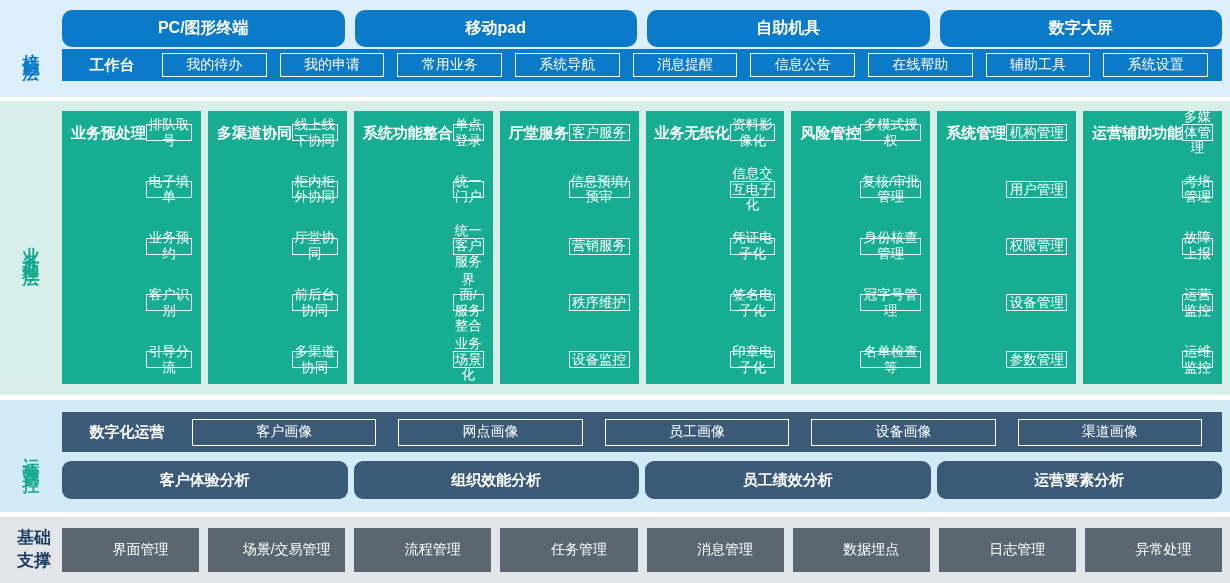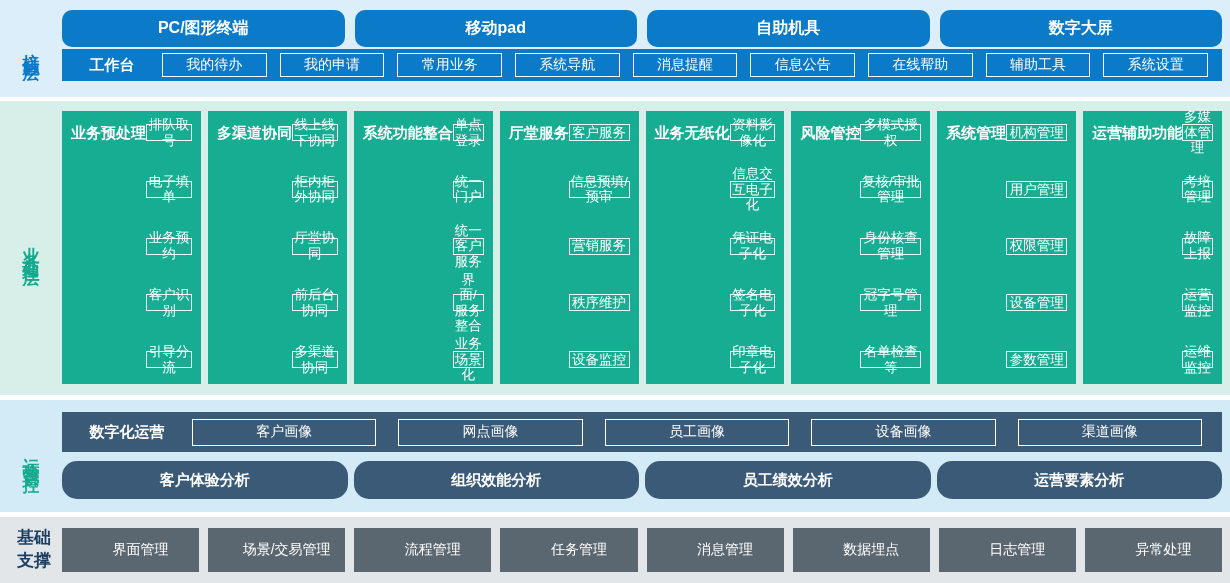--- a/index.html
+++ b/index.html
@@ -46,21 +46,21 @@
     white-space:pre-line;line-height:1.15;}
 
   
   .ops-bar{margin-top:12px;height:40px;background:var(--slate);display:flex;
     align-items:center;padding-right:20px;}
   .ops-label{width:130px;flex:none;text-align:center;color:#fff;font-weight:bold;font-size:15px;}
   .profiles{flex:1;display:flex;gap:22px;}
   .profiles>div{flex:1;height:27px;border:1px solid #fff;color:#fff;font-size:14px;
     display:flex;align-items:center;justify-content:center;}
   .analyses{margin-top:9px;height:38px;display:flex;gap:6px;}
-  .analyses>div{flex:1;background:var(--slate);border-radius:15px;color:#fff;
+  .analyses>div{flex:1;background:var(--slate);border-radius:9px;color:#fff;
     font-weight:bold;font-size:15px;display:flex;align-items:center;justify-content:center;}
 
   
   .foundation-items{display:flex;gap:9px;margin:11px 8px 11px 0;flex:1;}
   .foundation-items>div{flex:1;background:var(--gray);color:#fff;font-size:14px;
     display:flex;align-items:center;justify-content:center;height:44px;align-self:center;padding-left:20px;}
 </style>
 </head>
 <body>
 

